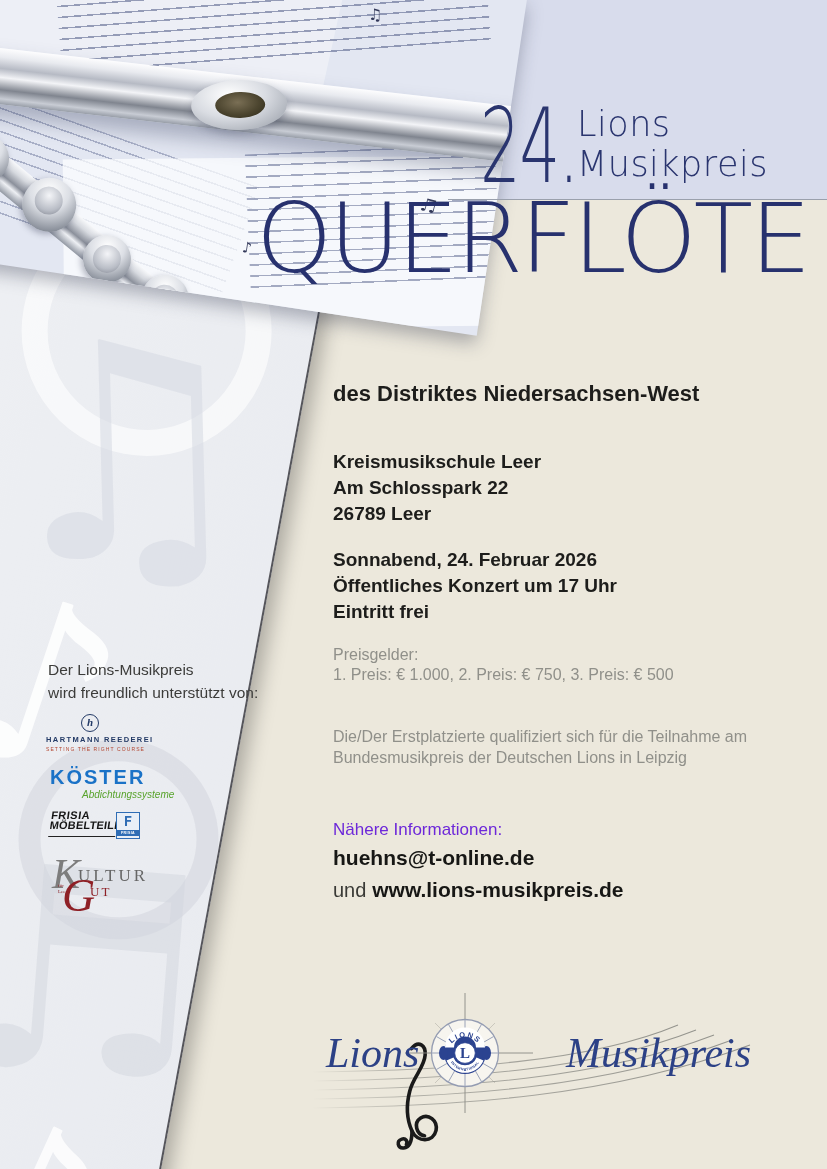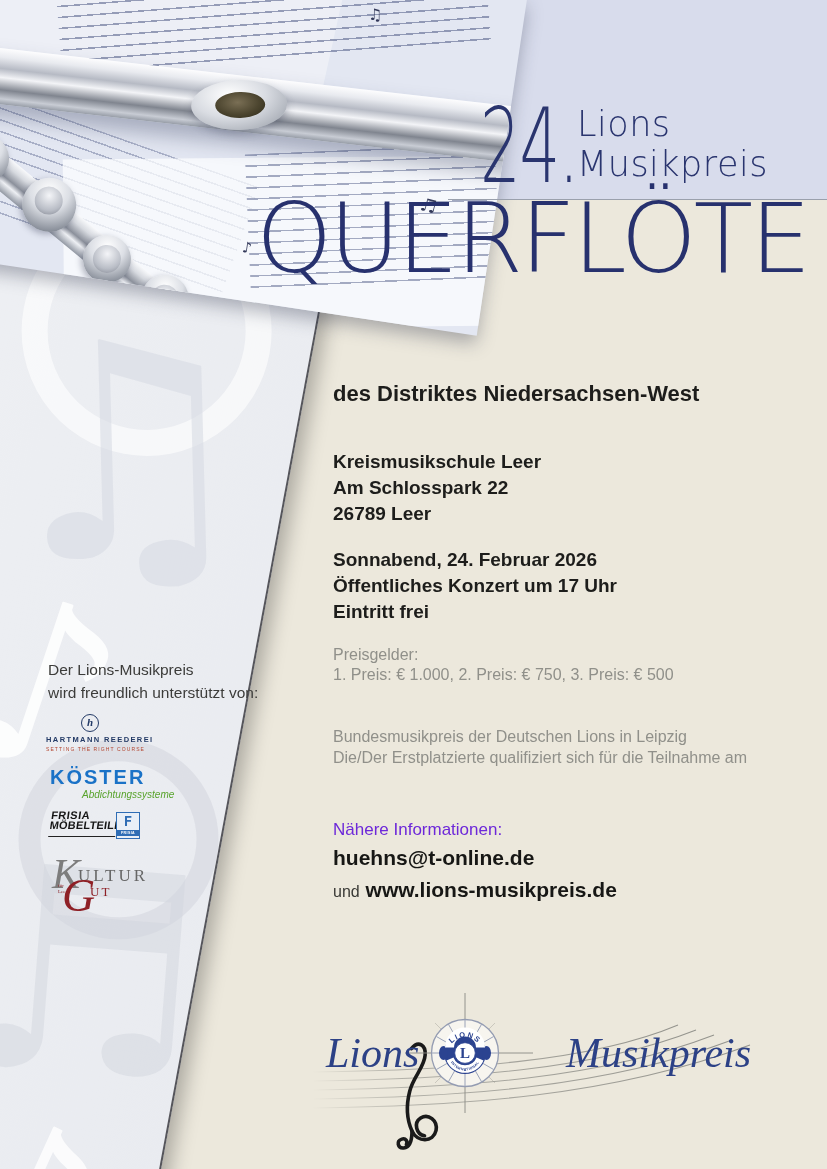--- a/index.html
+++ b/index.html
@@ -79,21 +79,21 @@
   
   .col{position:absolute;left:333px;color:#1d1d1b;}
   .subtitle{top:381px;font-size:22px;font-weight:bold;}
   .venue{top:449px;font-size:19px;font-weight:bold;line-height:26px;}
   .event{top:547px;font-size:19px;font-weight:bold;line-height:26px;}
   .prizes{top:645px;font-size:16px;line-height:19.5px;color:#90908a;}
   .qual{top:726px;font-size:16px;line-height:21px;color:#90908a;}
   .info-h{top:820px;font-size:17px;color:#6d28d9;}
   .info-mail{top:846px;font-size:21px;font-weight:bold;color:#171715;}
   .info-web{top:878px;font-size:21px;font-weight:bold;color:#171715;}
-  .info-web .conj{font-size:16px;font-weight:normal;color:#3a3a36;}
+  .info-web .conj{font-size:20px;font-weight:normal;color:#3a3a36;}
 
   
   .sp-head{position:absolute;left:48px;top:658px;font-size:15.5px;line-height:23px;color:#3c3c3a;}
   .hartmann{position:absolute;left:46px;top:712px;width:88px;text-align:center;}
   .h-circ{display:inline-block;width:18px;height:18px;border:1.6px solid #233a66;border-radius:50%;
     font-family:"Liberation Serif",serif;font-style:italic;font-weight:bold;font-size:11px;line-height:15px;color:#233a66;}
   .h-name{margin-top:3px;font-size:7.5px;font-weight:bold;letter-spacing:1.4px;color:#233a66;}
   .h-tag{margin-top:2px;font-size:5px;letter-spacing:1.1px;color:#b3452f;}
   .koester{position:absolute;left:50px;top:766px;}
   .k-name{font-size:20px;font-weight:bold;letter-spacing:2px;color:#1a72c7;position:relative;}
@@ -185,22 +185,22 @@
     <div class="nowrap">Öffentliches Konzert um 17 Uhr</div>
     <div class="nowrap">Eintritt frei</div>
   </div>
 
   <div class="col prizes">
     <div class="nowrap">Preisgelder:</div>
     <div class="nowrap">1. Preis: € 1.000, 2. Preis: € 750, 3. Preis: € 500</div>
   </div>
 
   <div class="col qual">
+    <div class="nowrap">Die/Der Erstplatzierte qualifiziert sich für die Teilnahme am</div>
     <div class="nowrap">Bundesmusikpreis der Deutschen Lions in Leipzig</div>
-    <div class="nowrap">Die/Der Erstplatzierte qualifiziert sich für die Teilnahme am</div>
   </div>
 
   <div class="col info-h nowrap">Nähere Informationen:</div>
   <div class="col info-mail nowrap">huehns@t-online.de</div>
   <div class="col info-web nowrap">
     <span class="conj">und</span>
     <span>www.lions-musikpreis.de</span>
   </div>
 
   <div class="sp-head">

